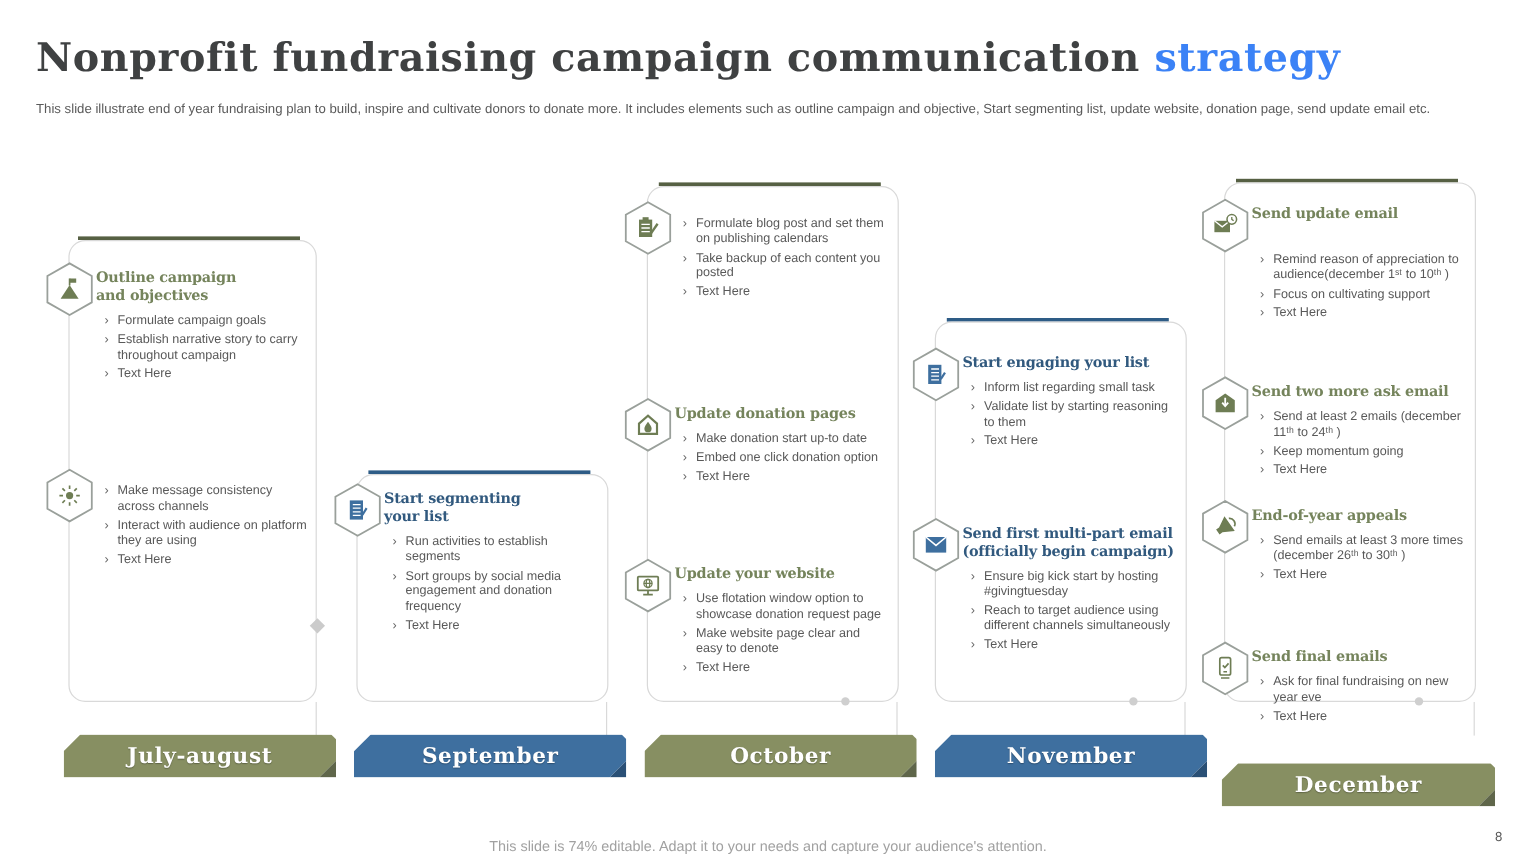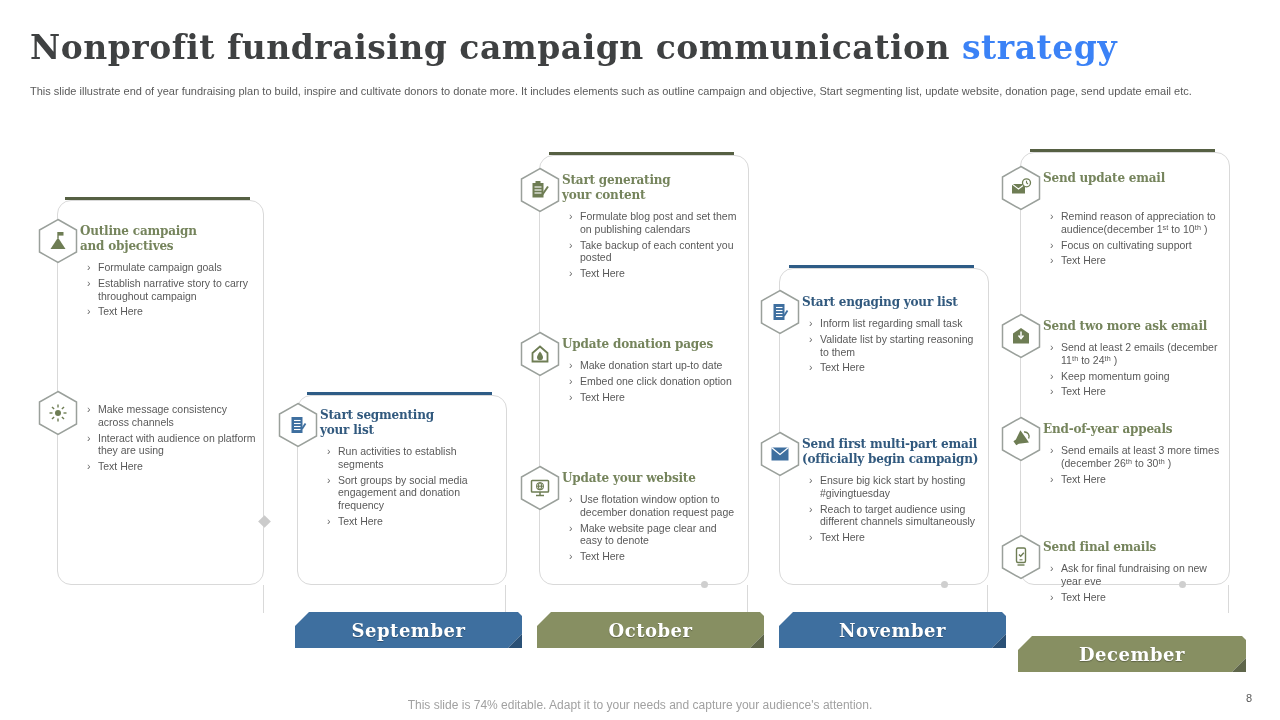--- a/index.html
+++ b/index.html
@@ -184,21 +184,20 @@
             <rect x="7.5" y="3" width="5" height="3.2" fill="#6e7d54"></rect>
             <g stroke="#ffffff" stroke-width="1.1">
               <line x1="6.5" y1="9" x2="13.5" y2="9"></line>
                 <line x1="6.5" y1="12" x2="13.5" y2="12"></line>
               <line x1="6.5" y1="15" x2="13.5" y2="15"></line>
             </g>
             <line x1="14.5" y1="16.5" x2="20" y2="8.5" stroke="#6e7d54" stroke-width="2"></line>
           </g>
         </svg>
       </div>
-      <h3 class="sec-title" style="max-width:130px;">Start generating your content</h3>
       <ul class="bullets">
           <li>
             <span class="bmark">›</span>
             <span class="btext">Formulate blog post and set them on publishing calendars</span>
           </li>
           <li>
             <span class="bmark">›</span>
             <span class="btext">Take backup of each content you posted</span>
           </li>
           <li>
@@ -246,21 +245,21 @@
             <ellipse cx="12" cy="10.2" rx="1.5" ry="3.4" stroke-width="1.1"></ellipse>
             <line x1="12" y1="16" x2="12" y2="19" stroke-width="1.5"></line>
             <line x1="8" y1="19.5" x2="16" y2="19.5" stroke-width="1.5"></line>
           </g>
         </svg>
       </div>
       <h3 class="sec-title">Update your website</h3>
       <ul class="bullets">
           <li>
             <span class="bmark">›</span>
-            <span class="btext">Use flotation window option to december donation request page</span>
+            <span class="btext">Use flotation window option to showcase donation request page</span>
           </li>
           <li>
             <span class="bmark">›</span>
             <span class="btext">Make website page clear and easy to denote</span>
           </li>
           <li>
             <span class="bmark">›</span>
             <span class="btext">Text Here</span>
           </li>
         </ul>
@@ -437,20 +436,25 @@
             <span class="btext">Ask for final fundraising on new year eve</span>
           </li>
           <li>
             <span class="bmark">›</span>
             <span class="btext">Text Here</span>
           </li>
         </ul>
     </div>
   </div>
 
+  <div class="bar theme-olive" style="left:53px;width:227px;">
+    <div class="bar-shape"></div>
+    <div class="bar-fold"></div>
+    <div class="bar-label">July-august</div>
+  </div>
   <div class="bar theme-blue" style="left:295px;width:227px;">
     <div class="bar-shape"></div>
     <div class="bar-fold"></div>
     <div class="bar-label">September</div>
   </div>
   <div class="bar theme-olive" style="left:537px;width:227px;">
     <div class="bar-shape"></div>
     <div class="bar-fold"></div>
     <div class="bar-label">October</div>
   </div>

